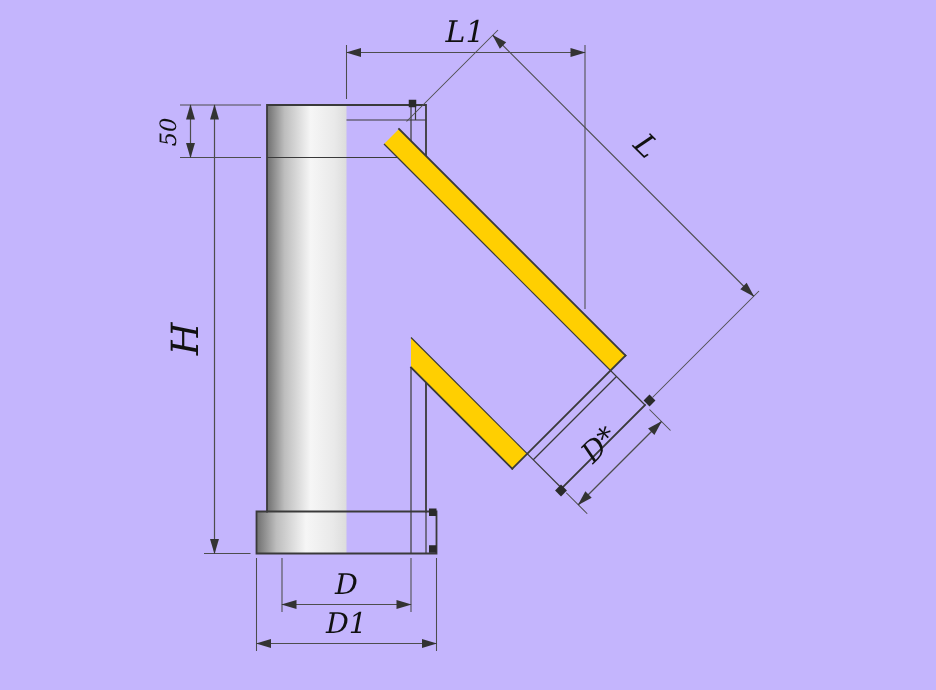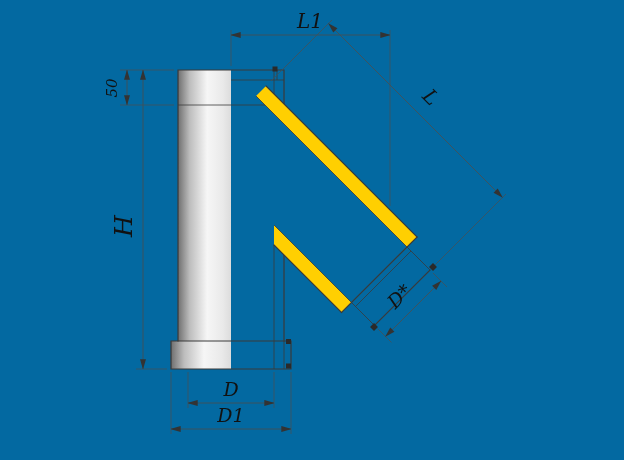--- a/index.html
+++ b/index.html
@@ -1,16 +1,16 @@
 <!DOCTYPE html>
 <html><head>
 <meta charset="utf-8">
 <style>
   html,body{margin:0;padding:0;background:#ffffff;}
-  .stage{position:relative;width:624px;height:460px;background:#0369a1;overflow:hidden;}
+  .stage{position:relative;width:624px;height:460px;background:#c4b5fd;overflow:hidden;}
   svg{position:absolute;left:0;top:0;}
   .obj{stroke:#3a3a3a;stroke-width:1.2;fill:none;stroke-linecap:square;}
   .thin{stroke:#3a3a3a;stroke-width:0.8;fill:none;}
   .dim{stroke:#4d4d4d;stroke-width:0.8;fill:none;}
   .ext{stroke:#4d4d4d;stroke-width:0.7;fill:none;}
   .notch{fill:#2a2a2a;stroke:none;}
   text{font-family:"DejaVu Serif",serif;font-style:italic;fill:#111;}
   .lbl{font-size:19px;}
   .lbl-l1,.lbl-l{font-size:20px;}
   .lbl-big{font-size:25px;}

